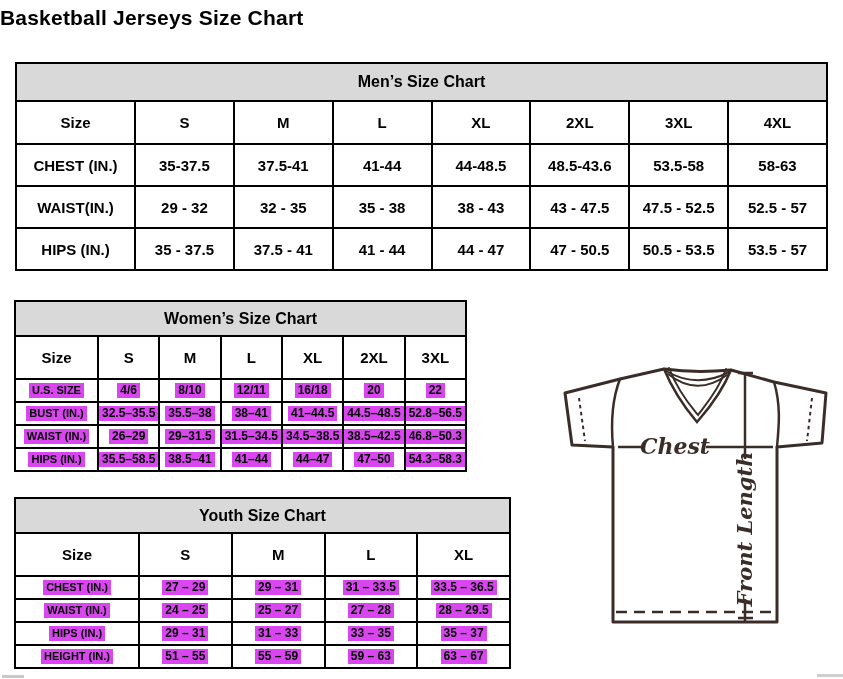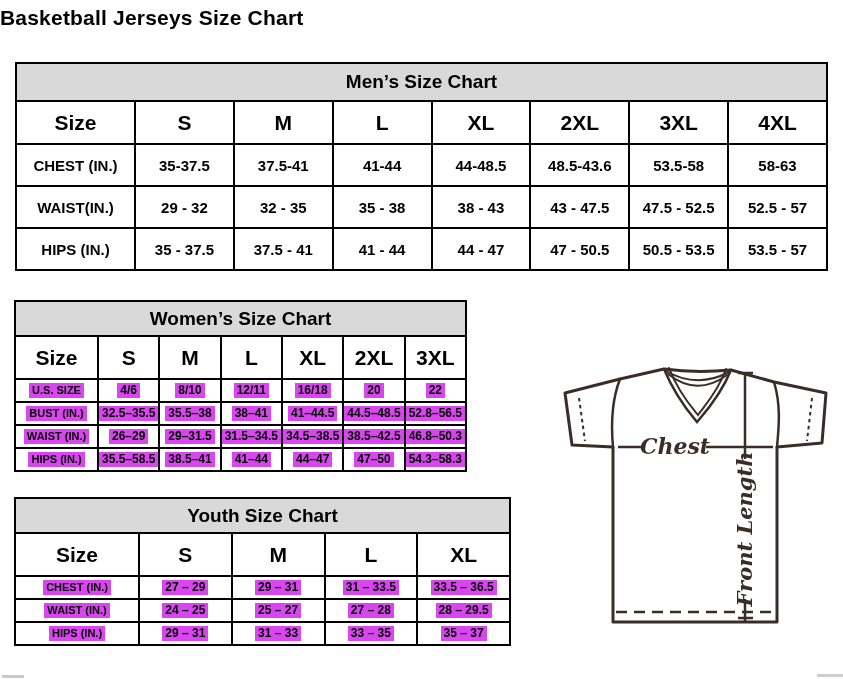--- a/index.html
+++ b/index.html
@@ -13,22 +13,22 @@
     left:0;top:6px;width:810px;
     font-size:21px;font-weight:bold;letter-spacing:0.2px;
   }
   table.sz{
     border-collapse:collapse;table-layout:fixed;width:100%;
   }
   table.sz td{
     border:2px solid #000;text-align:center;vertical-align:middle;
     font-weight:bold;padding:0;overflow:hidden;white-space:nowrap;
   }
-  tr.band td{background:#d9d9d9;font-size:19px;margin-top:28px;}
-  tr.head td{font-size:21px;}
+  tr.band td{background:#d9d9d9;font-size:16px;margin-top:28px;}
+  tr.head td{font-size:15px;}
   
   #mens{left:15px;top:62px;width:813px;}
   #mens tr.band td{height:36px;}
   #mens tr.head td{height:41px;}
   #mens tr.data td{height:40px;font-size:15px;}
   #mens td.lbl{font-size:14px;}
   
   #womens{left:14px;top:300px;width:453px;}
   #womens tr.band td{height:33px;}
   #womens tr.head td{height:41px;}
@@ -216,20 +216,27 @@
         <td><span class="hl">27 – 28</span></td>
         <td><span class="hl">28 – 29.5</span></td>
       </tr>
       <tr class="data">
         <td class="lbl"><span class="hl">HIPS (IN.)</span></td>
         <td><span class="hl">29 – 31</span></td>
         <td><span class="hl">31 – 33</span></td>
         <td><span class="hl">33 – 35</span></td>
         <td><span class="hl">35 – 37</span></td>
       </tr>
+      <tr class="data">
+        <td class="lbl"><span class="hl">HEIGHT (IN.)</span></td>
+        <td><span class="hl">51 – 55</span></td>
+        <td><span class="hl">55 – 59</span></td>
+        <td><span class="hl">59 – 63</span></td>
+        <td><span class="hl">63 – 67</span></td>
+      </tr>
     </tbody>
   </table>
 </div>
 
 <svg id="jersey" class="abs" viewBox="0 0 282 290" aria-hidden="true">
   <g stroke-width="3" stroke-linejoin="round" stroke-linecap="round">
     <path d="M104,7 C126,10 149,10 171,8 L214,20 L266,31 L262,81 L217,85 L217,260 L53,260 L53,85 L12,83 L5,31 L60,17 Z"></path>
     <path d="M60,17 C51,40 51,63 53,85" stroke-width="2.5"></path>
     <path d="M214,20 C221,43 219,64 217,85" stroke-width="2.5"></path>
   </g>

